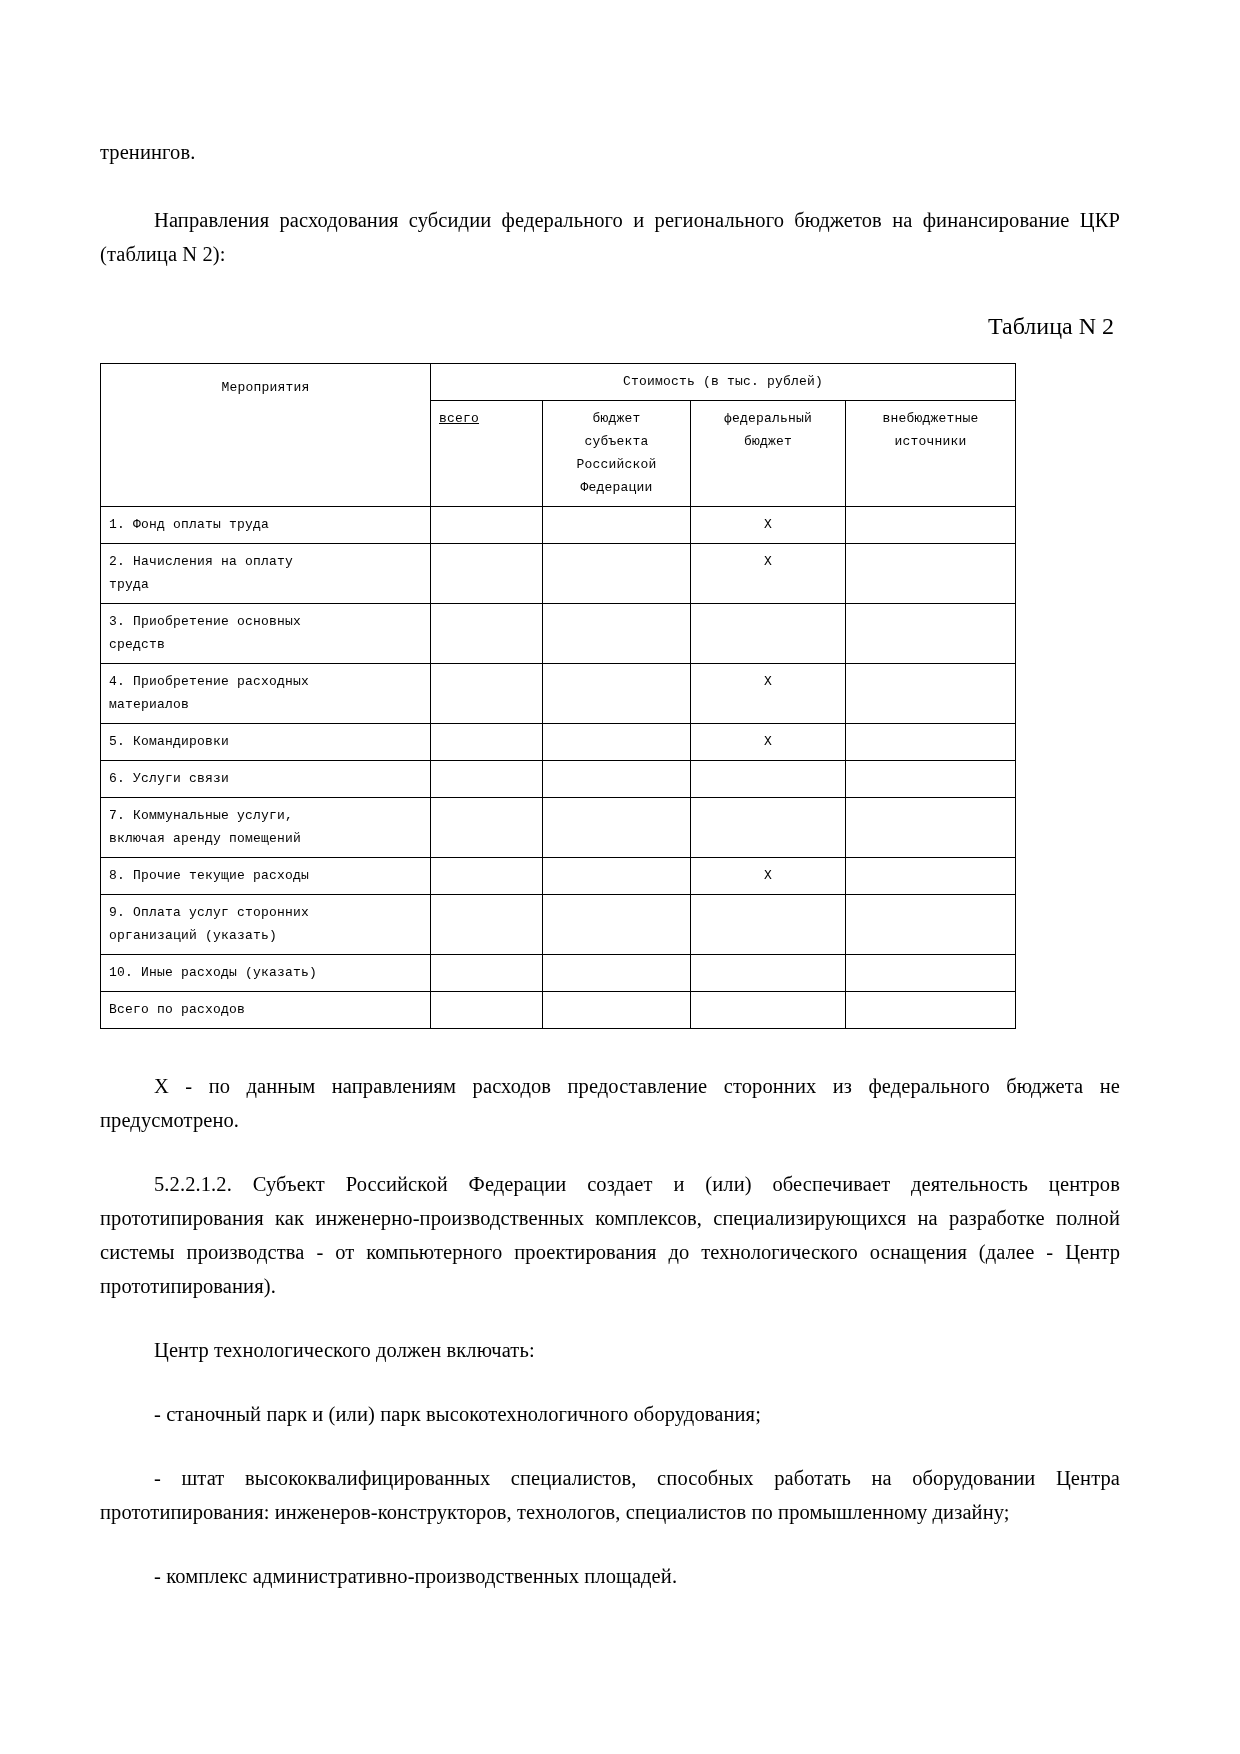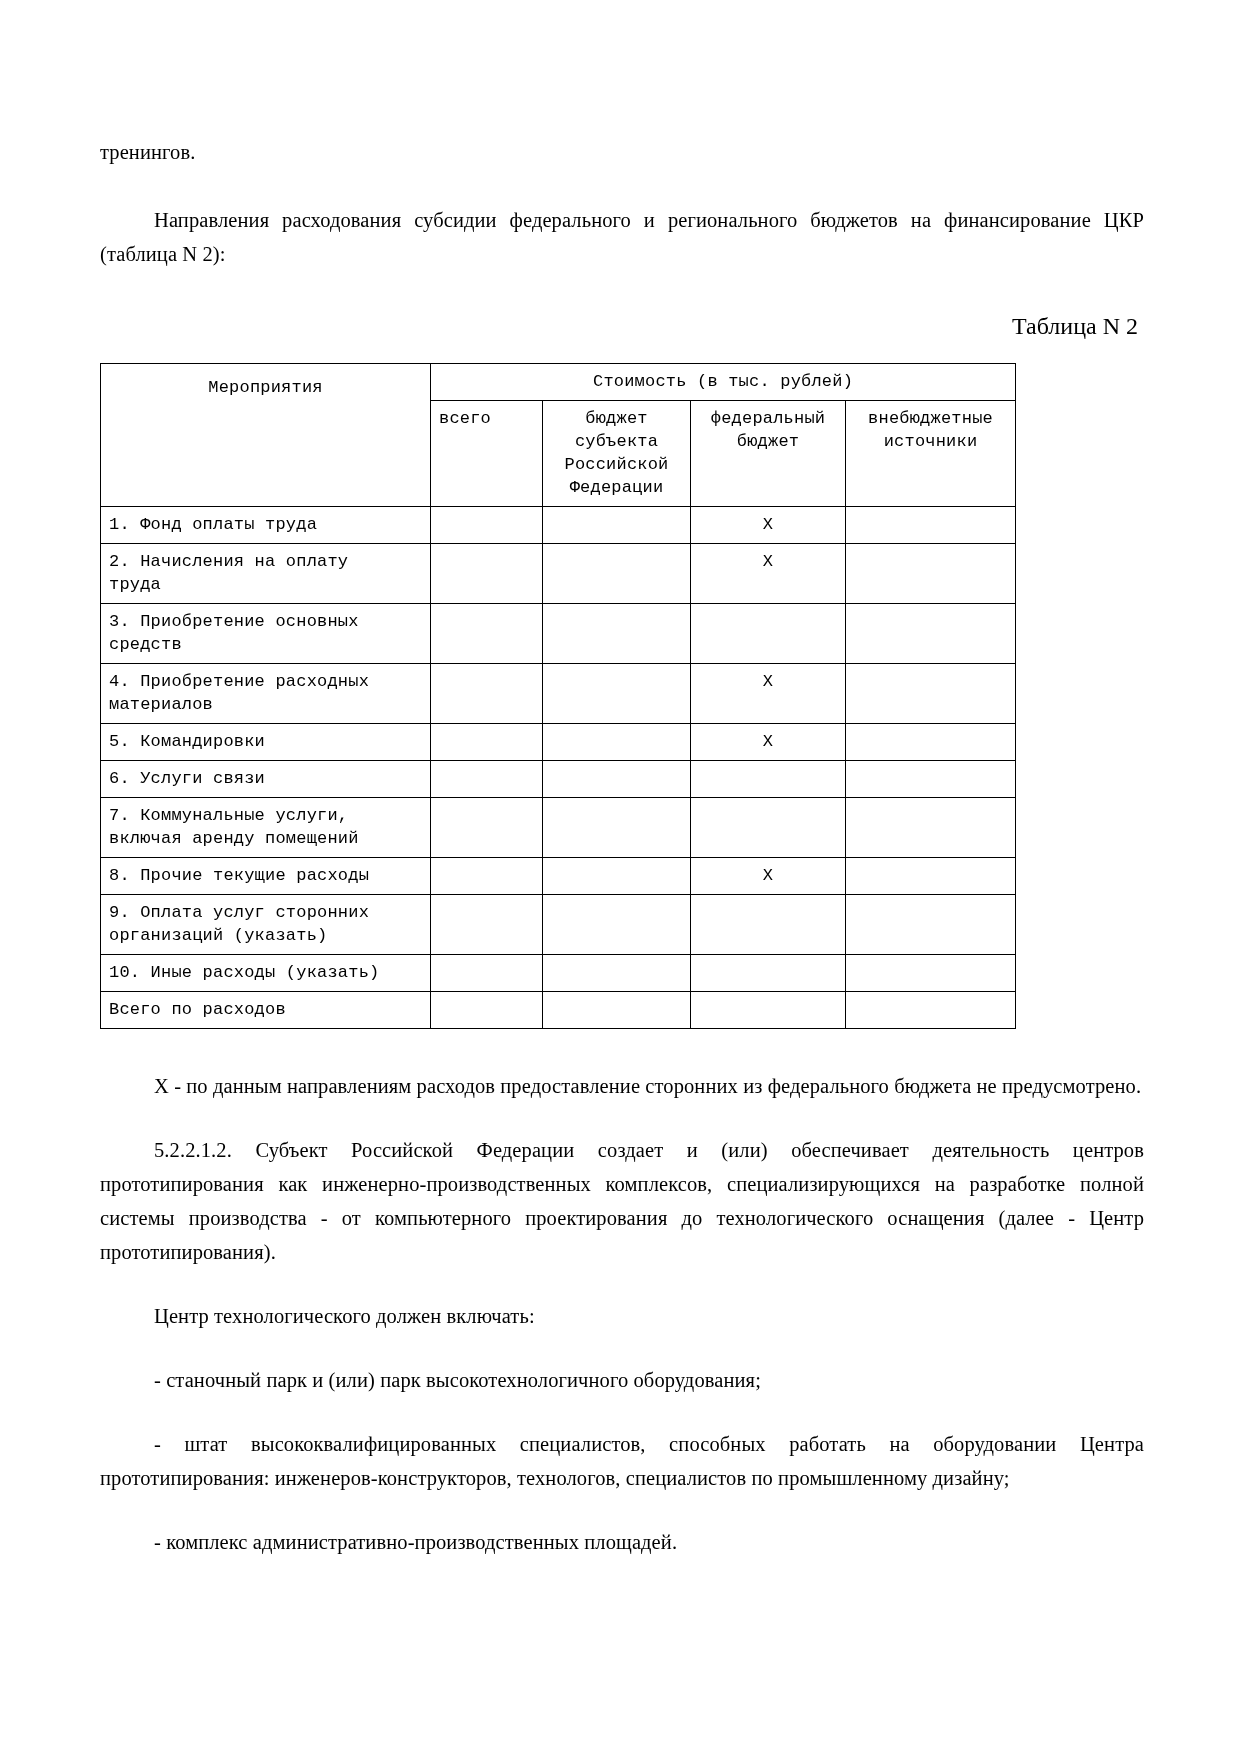--- a/index.html
+++ b/index.html
@@ -15,21 +15,21 @@
     color: #000000;
     position: relative;
     overflow: hidden;
   }
   .page {
     position: absolute;
     left: 0; top: 0;
     width: 1240px;
     height: 1754px;
     box-sizing: border-box;
-    padding: 135px 96px 0 100px;
+    padding: 135px 120px 0 100px;
   }
   
   p.para {
     margin: 0 0 0 0;
     font-size: 20.5px;
     line-height: 34px;
     text-align: justify;
     text-justify: inter-word;
     letter-spacing: 0.1px;
   }
@@ -50,21 +50,21 @@
 
   
   .tbl-wrap {
     margin-top: 22px;
   }
   table.budget {
     border-collapse: collapse;
     width: 890px;
     table-layout: fixed;
     font-family: "Liberation Mono", "DejaVu Sans Mono", monospace;
-    font-size: 17px;
+    font-size: 13px;
     line-height: 23px;
   }
   table.budget td, table.budget th {
     border: 1.6px solid #000000;
     padding: 6px 8px 7px 8px;
     font-weight: normal;
     vertical-align: top;
     letter-spacing: 0.2px;
   }
   table.budget th.c-head {
@@ -83,21 +83,21 @@
   table.budget td.val {
     text-align: center;
     vertical-align: top;
   }
   .col-measure { width: 330px; }
   .col-total   { width: 112px; }
   .col-subject { width: 148px; }
   .col-federal { width: 155px; }
   .col-extra   { width: 170px; }
 
-  .sub-head-total { text-align: left !important; }
+  .sub-head-total { text-align: left !important; text-decoration: underline; }
 
   
   .hcell-lines { white-space: pre-line; }
 </style>
 </head>
 <body>
 
 <div class="page">
 
   <p class="para">тренингов.</p>

